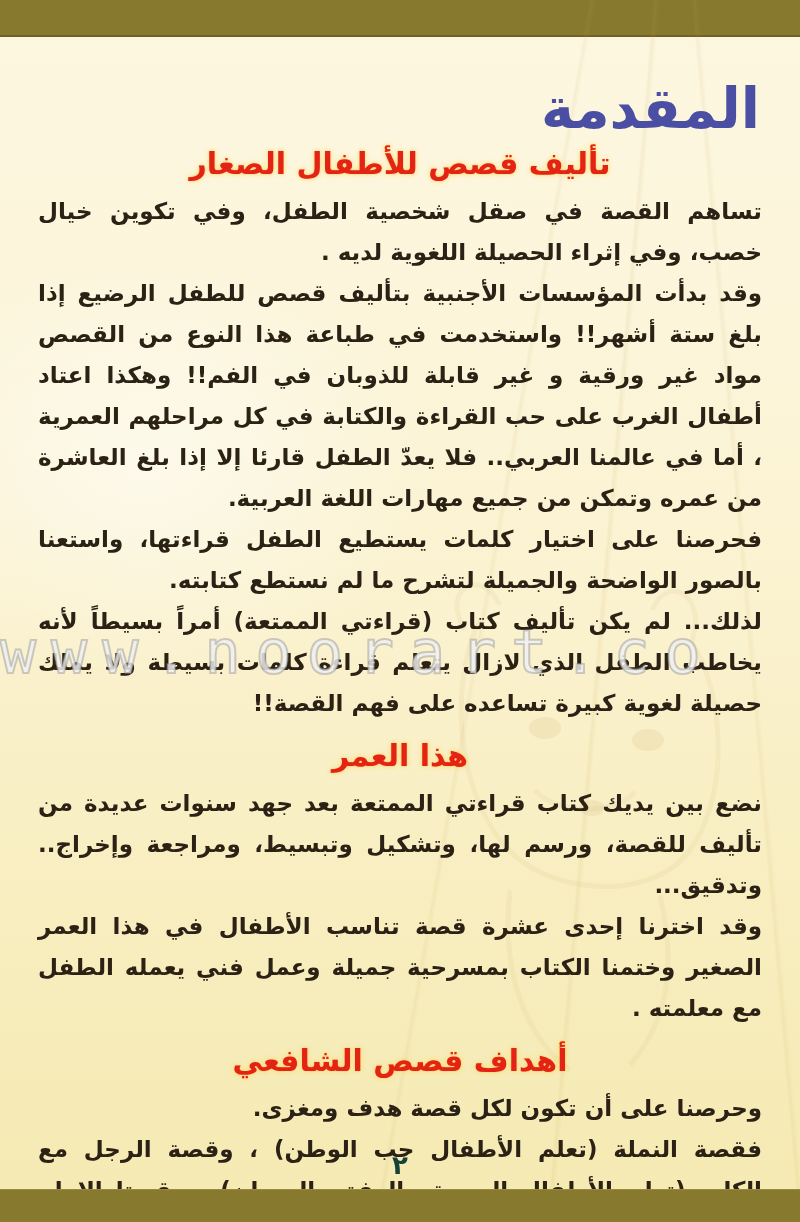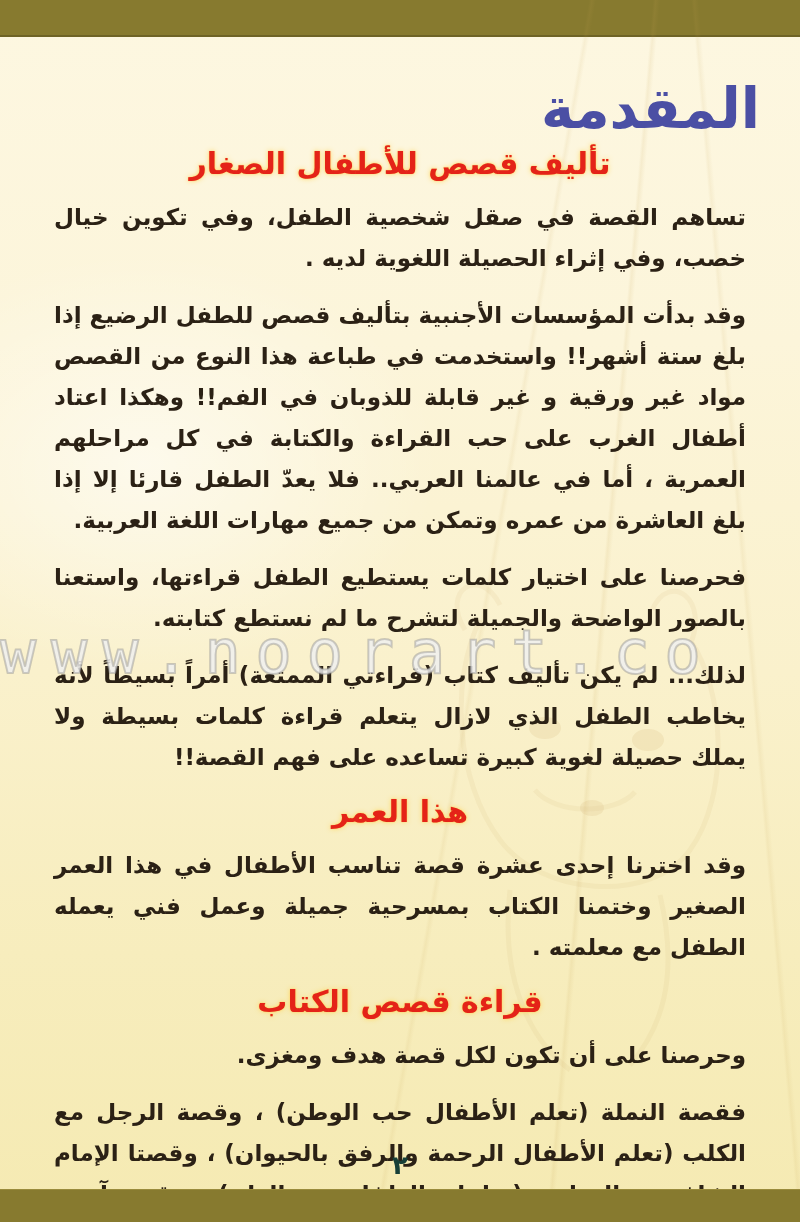--- a/index.html
+++ b/index.html
@@ -65,21 +65,21 @@
   }
   .red-heading {
     text-align: center;
     font-size: 30px;
     font-weight: bold;
     color: #e42318;
     margin: 14px 0 10px 0;
     text-shadow: 0 0 5px rgba(255,214,80,0.85), 0 0 1px rgba(255,170,60,0.9);
   }
   .para {
-    margin: 16px;
+    margin: 0;
     font-size: 23px;
     font-weight: bold;
     color: #2b2115;
     line-height: 41px;
     text-align: justify;
     text-justify: inter-word;
   }
   .watermark {
     position: absolute;
     top: 617px;
@@ -141,24 +141,25 @@
     <p class="para">تساهم القصة في صقل شخصية الطفل، وفي تكوين خيال خصب، وفي إثراء الحصيلة اللغوية لديه .</p>
 
     <p class="para">وقد بدأت المؤسسات الأجنبية بتأليف قصص للطفل الرضيع إذا بلغ ستة أشهر!!  واستخدمت في طباعة هذا النوع من القصص مواد غير ورقية و غير قابلة للذوبان في الفم!! وهكذا اعتاد أطفال الغرب على حب القراءة والكتابة في كل مراحلهم العمرية ، أما في عالمنا العربي.. فلا يعدّ الطفل قارئا إلا إذا بلغ العاشرة من عمره وتمكن من جميع مهارات اللغة العربية.</p>
 
     <p class="para">فحرصنا على اختيار كلمات يستطيع الطفل قراءتها، واستعنا بالصور الواضحة والجميلة لتشرح ما لم نستطع كتابته.</p>
 
     <p class="para">لذلك... لم يكن تأليف كتاب (قراءتي الممتعة) أمراً بسيطاً لأنه يخاطب الطفل الذي لازال يتعلم قراءة كلمات بسيطة ولا يملك حصيلة لغوية كبيرة تساعده على فهم القصة!!</p>
 
     <h2 class="red-heading">هذا العمر</h2>
 
+    <p class="para">نضع بين يديك كتاب قراءتي الممتعة بعد جهد سنوات عديدة من تأليف للقصة، ورسم لها، وتشكيل وتبسيط، ومراجعة وإخراج.. وتدقيق...</p>
 
     <p class="para">وقد اخترنا إحدى عشرة قصة تناسب الأطفال في هذا العمر الصغير وختمنا الكتاب بمسرحية جميلة وعمل فني يعمله الطفل مع معلمته .</p>
 
-    <h2 class="red-heading">قراءة قصص الكتاب</h2>
+    <h2 class="red-heading">أهداف قصص الشافعي</h2>
 
     <p class="para">وحرصنا على أن تكون لكل قصة هدف ومغزى.</p>
 
     <p class="para">فقصة النملة (تعلم الأطفال حب الوطن) ، وقصة الرجل مع الكلب (تعلم الأطفال الرحمة والرفق بالحيوان) ، وقصتا الإمام الشافعي والبخاري (تعلمان الطفل حب العلم) ، وقصة آسية امرأة فرعون (تعلم</p>
 
   </div>
 
   <div class="watermark">www.noorart.com</div>
 
   <div class="page-number">٢</div>

